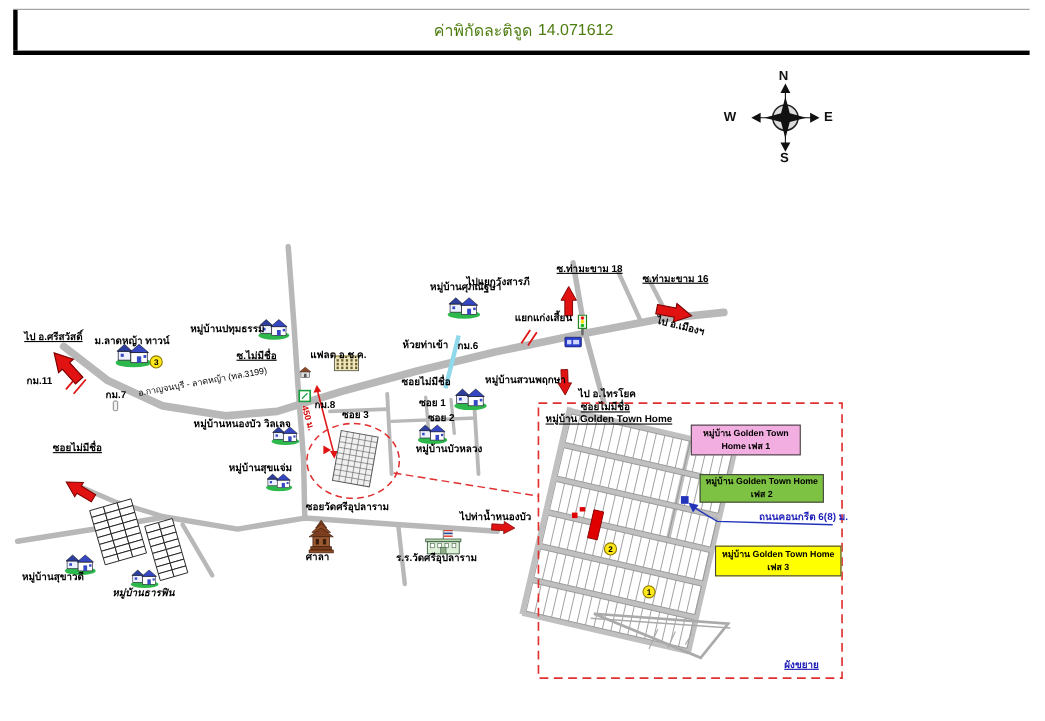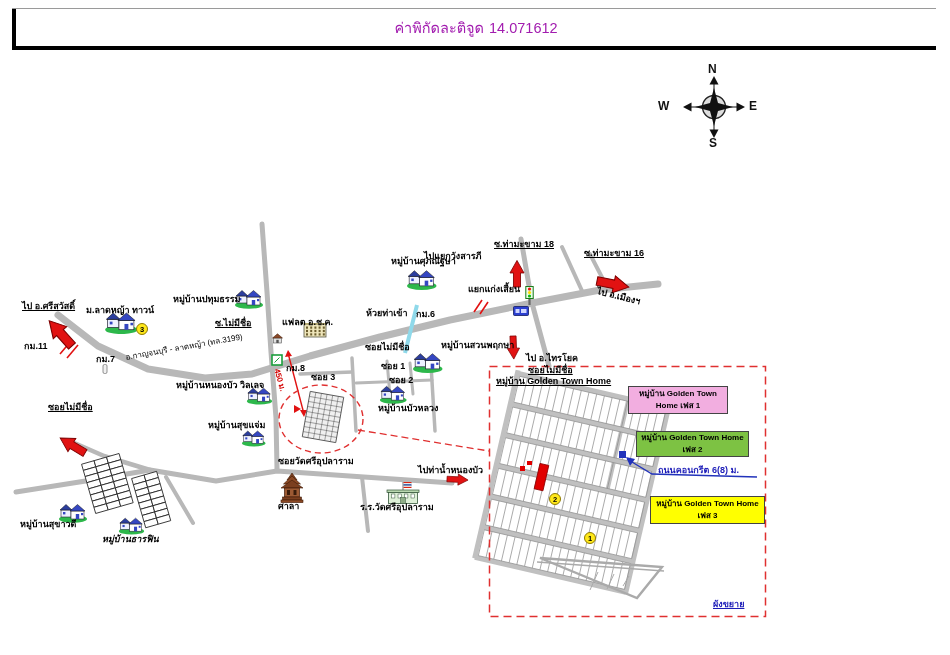--- a/index.html
+++ b/index.html
@@ -2,21 +2,21 @@
 <html><head>
 <meta charset="utf-8">
 <style>
   html,body{margin:0;padding:0;background:#fff;}
   #stage{position:relative;width:950px;height:655px;background:#fff;overflow:hidden;
          font-family:"Liberation Sans","DejaVu Sans",sans-serif;}
   
   .header-table{position:absolute;left:12px;top:8px;width:924px;height:37px;
                 border-top:1.5px solid #9a9a9a;border-bottom:4px solid #000;display:flex;}
   .hcell{flex:1;border-left:4px solid #000;display:flex;align-items:center;justify-content:center;
-         font-size:14.5px;color:#a21caf;gap:5px;}
+         font-size:14.5px;color:#4d7c0f;gap:5px;}
   .hcell.last{border-right:4px solid #000;}
   
   .map-label{position:absolute;font-weight:bold;font-size:9px;line-height:1.05;color:#000;
              white-space:nowrap;transform-origin:left top;}
   .map-label.u{text-decoration:underline;}
   .map-label.blue{color:#1c1cb8;}
   .map-label.red{color:#d40000;}
   .map-label.thin{font-weight:normal;}
   
   .compass-letter{position:absolute;font-weight:bold;font-size:12px;color:#111;}
@@ -544,40 +544,40 @@
       <div class="map-label" style="left: 282px; top: 318px;">แฟลต อ.ช.ค.</div>
       <div class="map-label" style="left: 286px; top: 331px; margin-top: 33px;">กม.8</div>
       <div class="map-label" style="left: 366px; top: 309px;">ห้วยท่าเข้า</div>
       <div class="map-label" style="left: 416px; top: 310px;">กม.6</div>
       <div class="map-label" style="left: 365px; top: 343px;">ซอยไม่มีชื่อ</div>
       <div class="map-label" style="left: 381px; top: 362px;">ซอย 1</div>
       <div class="map-label" style="left: 389px; top: 376px;">ซอย 2</div>
       <div class="map-label" style="left: 311px; top: 373px;">ซอย 3</div>
       <div class="map-label" style="left: 391px; top: 257px;">หมู่บ้านศุภณัฐษา</div>
       <div class="map-label" style="left: 468px; top: 285px;">แยกแก่งเสี้ยน</div>
-      <div class="map-label u" style="left: 494px; top: 240px;">ซ.ท่ามะขาม 18</div>
+      <div class="map-label u" style="left: 506px; top: 240px;">ซ.ท่ามะขาม 18</div>
       <div class="map-label u" style="left: 584px; top: 249px;">ซ.ท่ามะขาม 16</div>
       <div class="map-label" style="left: 424px; top: 252px;">ไปแยกวังสารภี</div>
       <div class="map-label" style="left: 598px; top: 287px; transform: rotate(14deg);">ไป อ.เมืองฯ</div>
       <div class="map-label" style="left: 526px; top: 354px;">ไป อ.ไทรโยค</div>
       <div class="map-label u" style="left: 528px; top: 366px;">ซอยไม่มีชื่อ</div>
       <div class="map-label" style="left: 441px; top: 341px;">หมู่บ้านสวนพฤกษา</div>
       <div class="map-label" style="left: 378px; top: 404px;">หมู่บ้านบัวหลวง</div>
       <div class="map-label" style="left: 208px; top: 421px;">หมู่บ้านสุขแจ่ม</div>
       <div class="map-label u" style="left: 48px; top: 403px;">ซอยไม่มีชื่อ</div>
       <div class="map-label" style="left: 176px; top: 381px;">หมู่บ้านหนองบัว วิลเลจ</div>
       <div class="map-label" style="left: 278px; top: 457px;">ซอยวัดศรีอุปลาราม</div>
       <div class="map-label" style="left: 278px; top: 502px;">ศาลา</div>
       <div class="map-label" style="left: 360px; top: 503px;">ร.ร.วัดศรีอุปลาราม</div>
       <div class="map-label" style="left: 418px; top: 466px;">ไปท่าน้ำหนองบัว</div>
       <div class="map-label" style="left: 20px; top: 520px;">หมู่บ้านสุขาวดี</div>
       <div class="map-label" style="left: 102px; top: 535px; font-style: italic;">หมู่บ้านธารฟิน</div>
       <div class="map-label red" style="left: 280px; top: 368px; font-size: 8px; transform: rotate(74deg);">450 ม.</div>
       <div class="map-label u" style="left: 496px; top: 377px;">หมู่บ้าน Golden Town Home</div>
-      <div class="map-label blue" style="left: 658px; top: 466px;">ถนนคอนกรีต 6(8) ม.</div>
+      <div class="map-label blue" style="left: 690px; top: 466px;">ถนนคอนกรีต 6(8) ม.</div>
       <div class="map-label u blue" style="left: 713px; top: 600px;">ผังขยาย</div>
     </div>
   <div id="markers-layer">
       <div class="marker" style="left: 136px; top: 323px;">3</div>
       <div class="marker" style="left: 549px; top: 493px;">2</div>
       <div class="marker" style="left: 584px; top: 532px;">1</div>
     </div>
   <div id="legend-layer">
       <div class="legend-box" style="left: 628px; top: 386px; width: 100px; height: 28px; background: rgb(242, 174, 224);">
         <div>หมู่บ้าน Golden Town</div>

